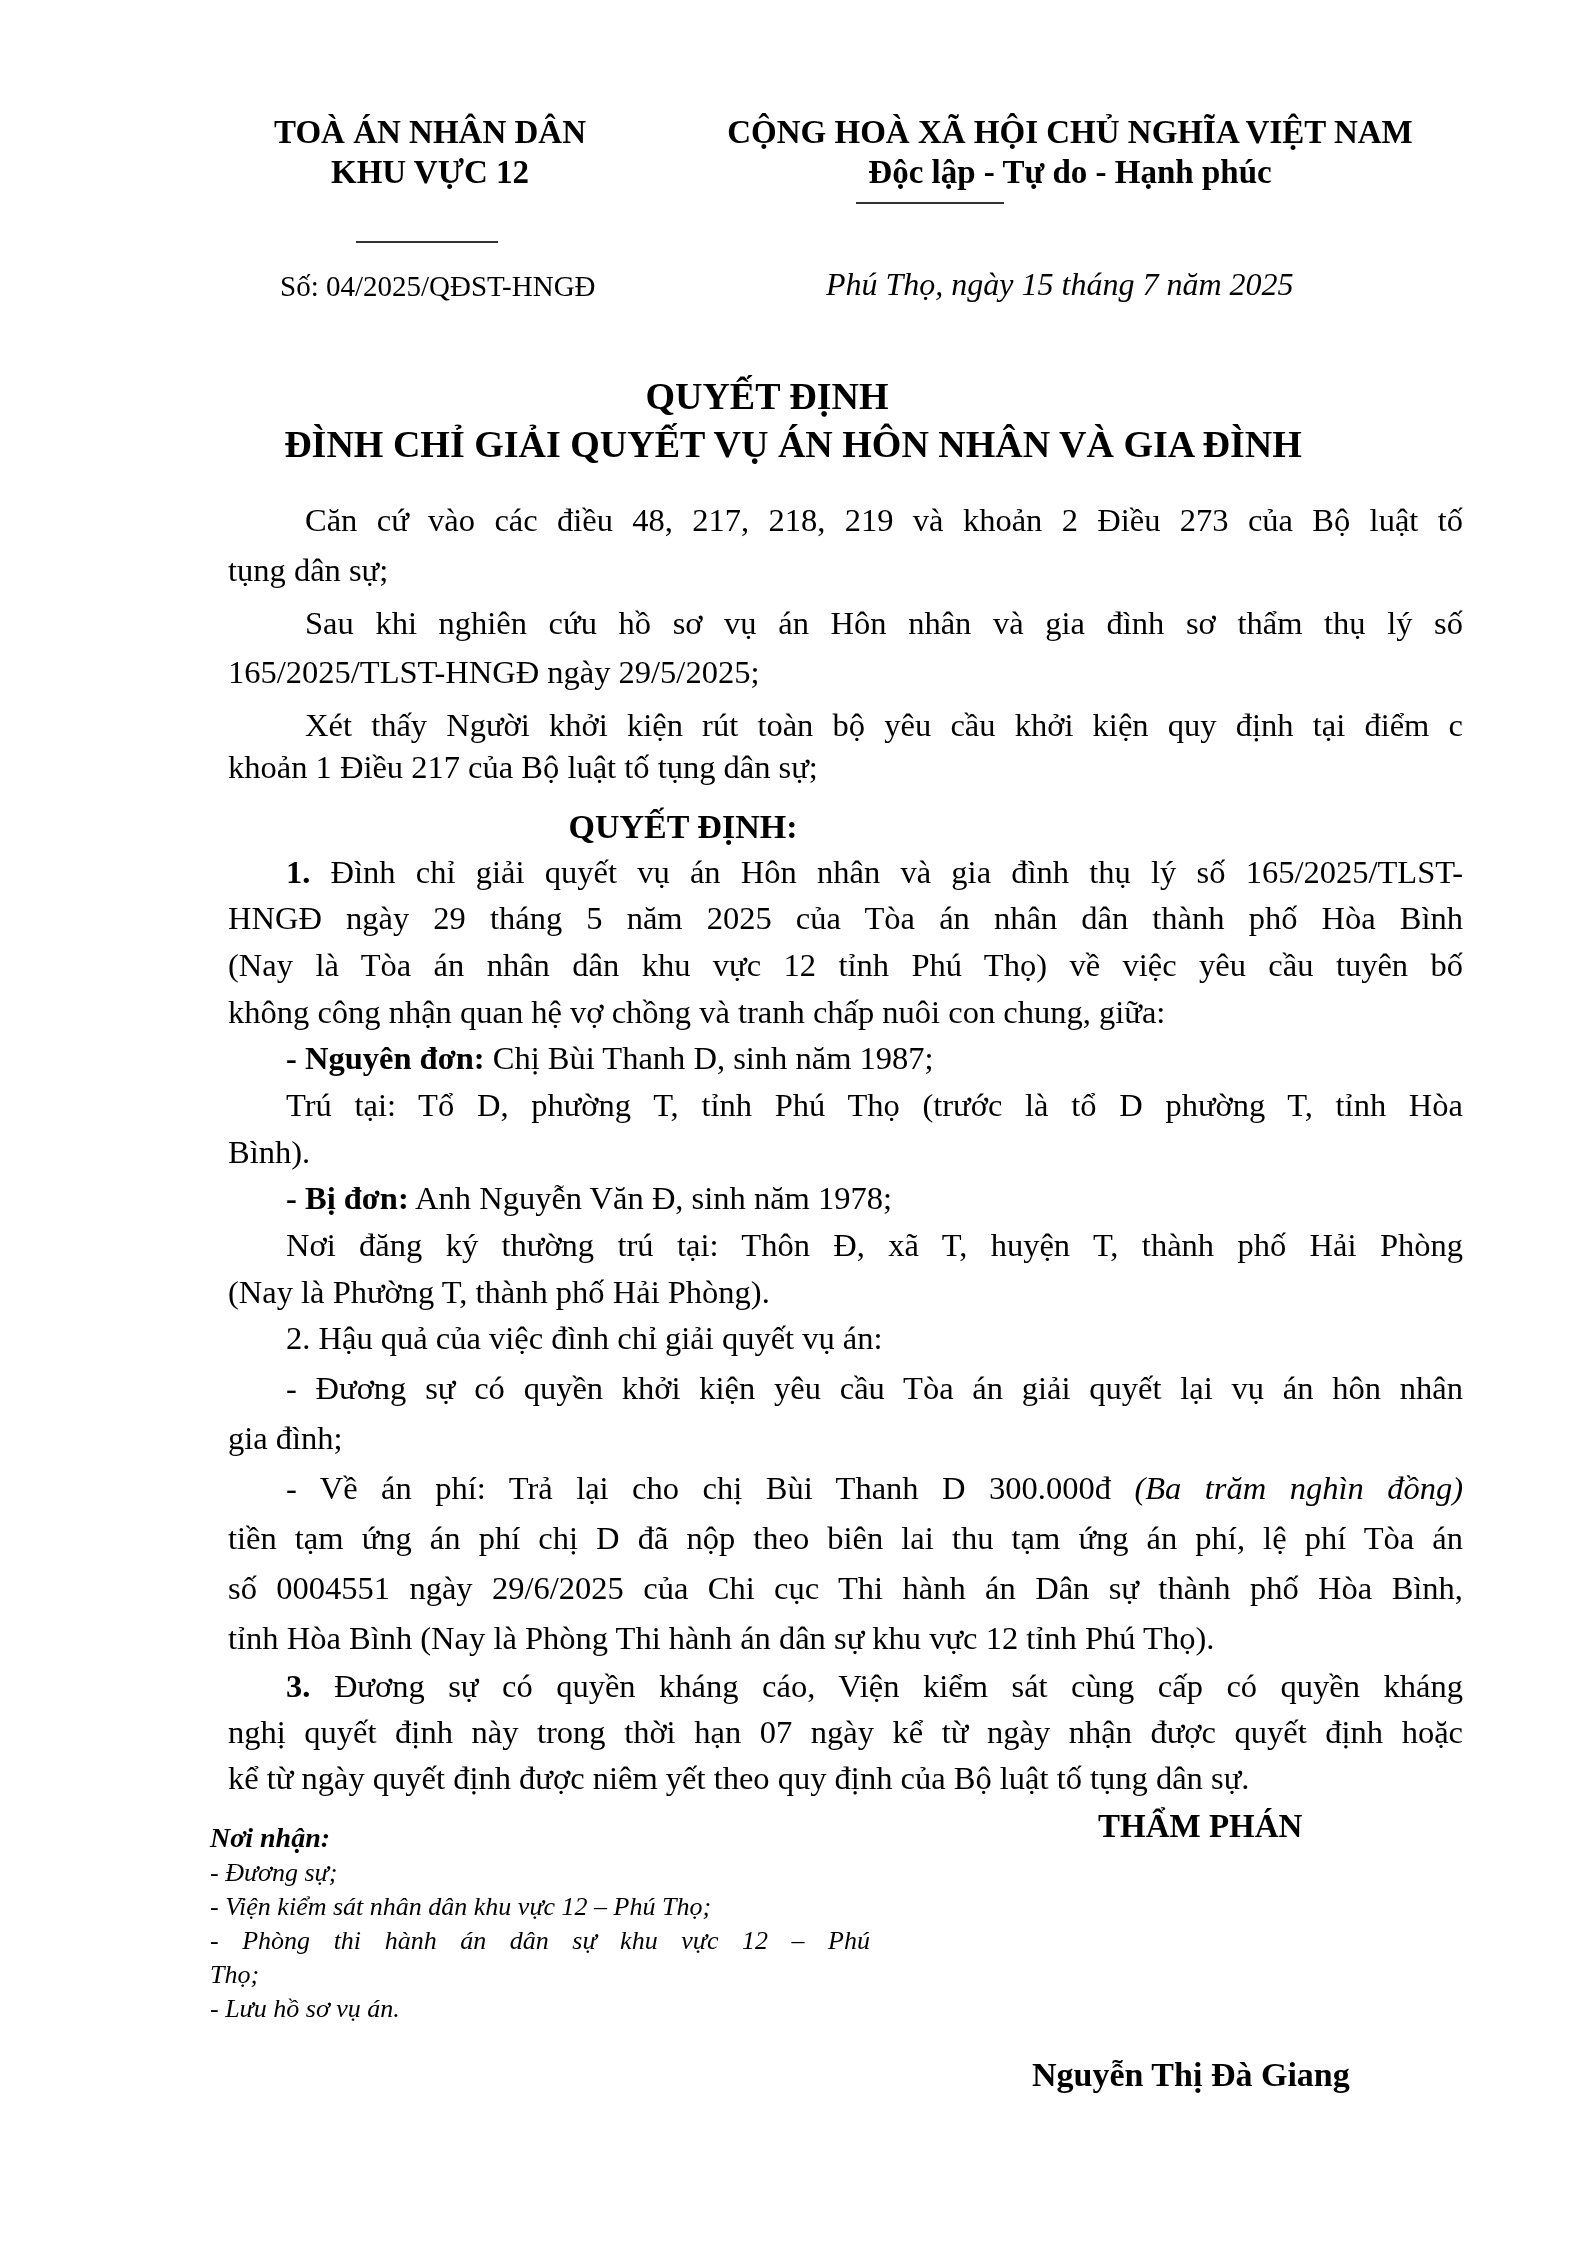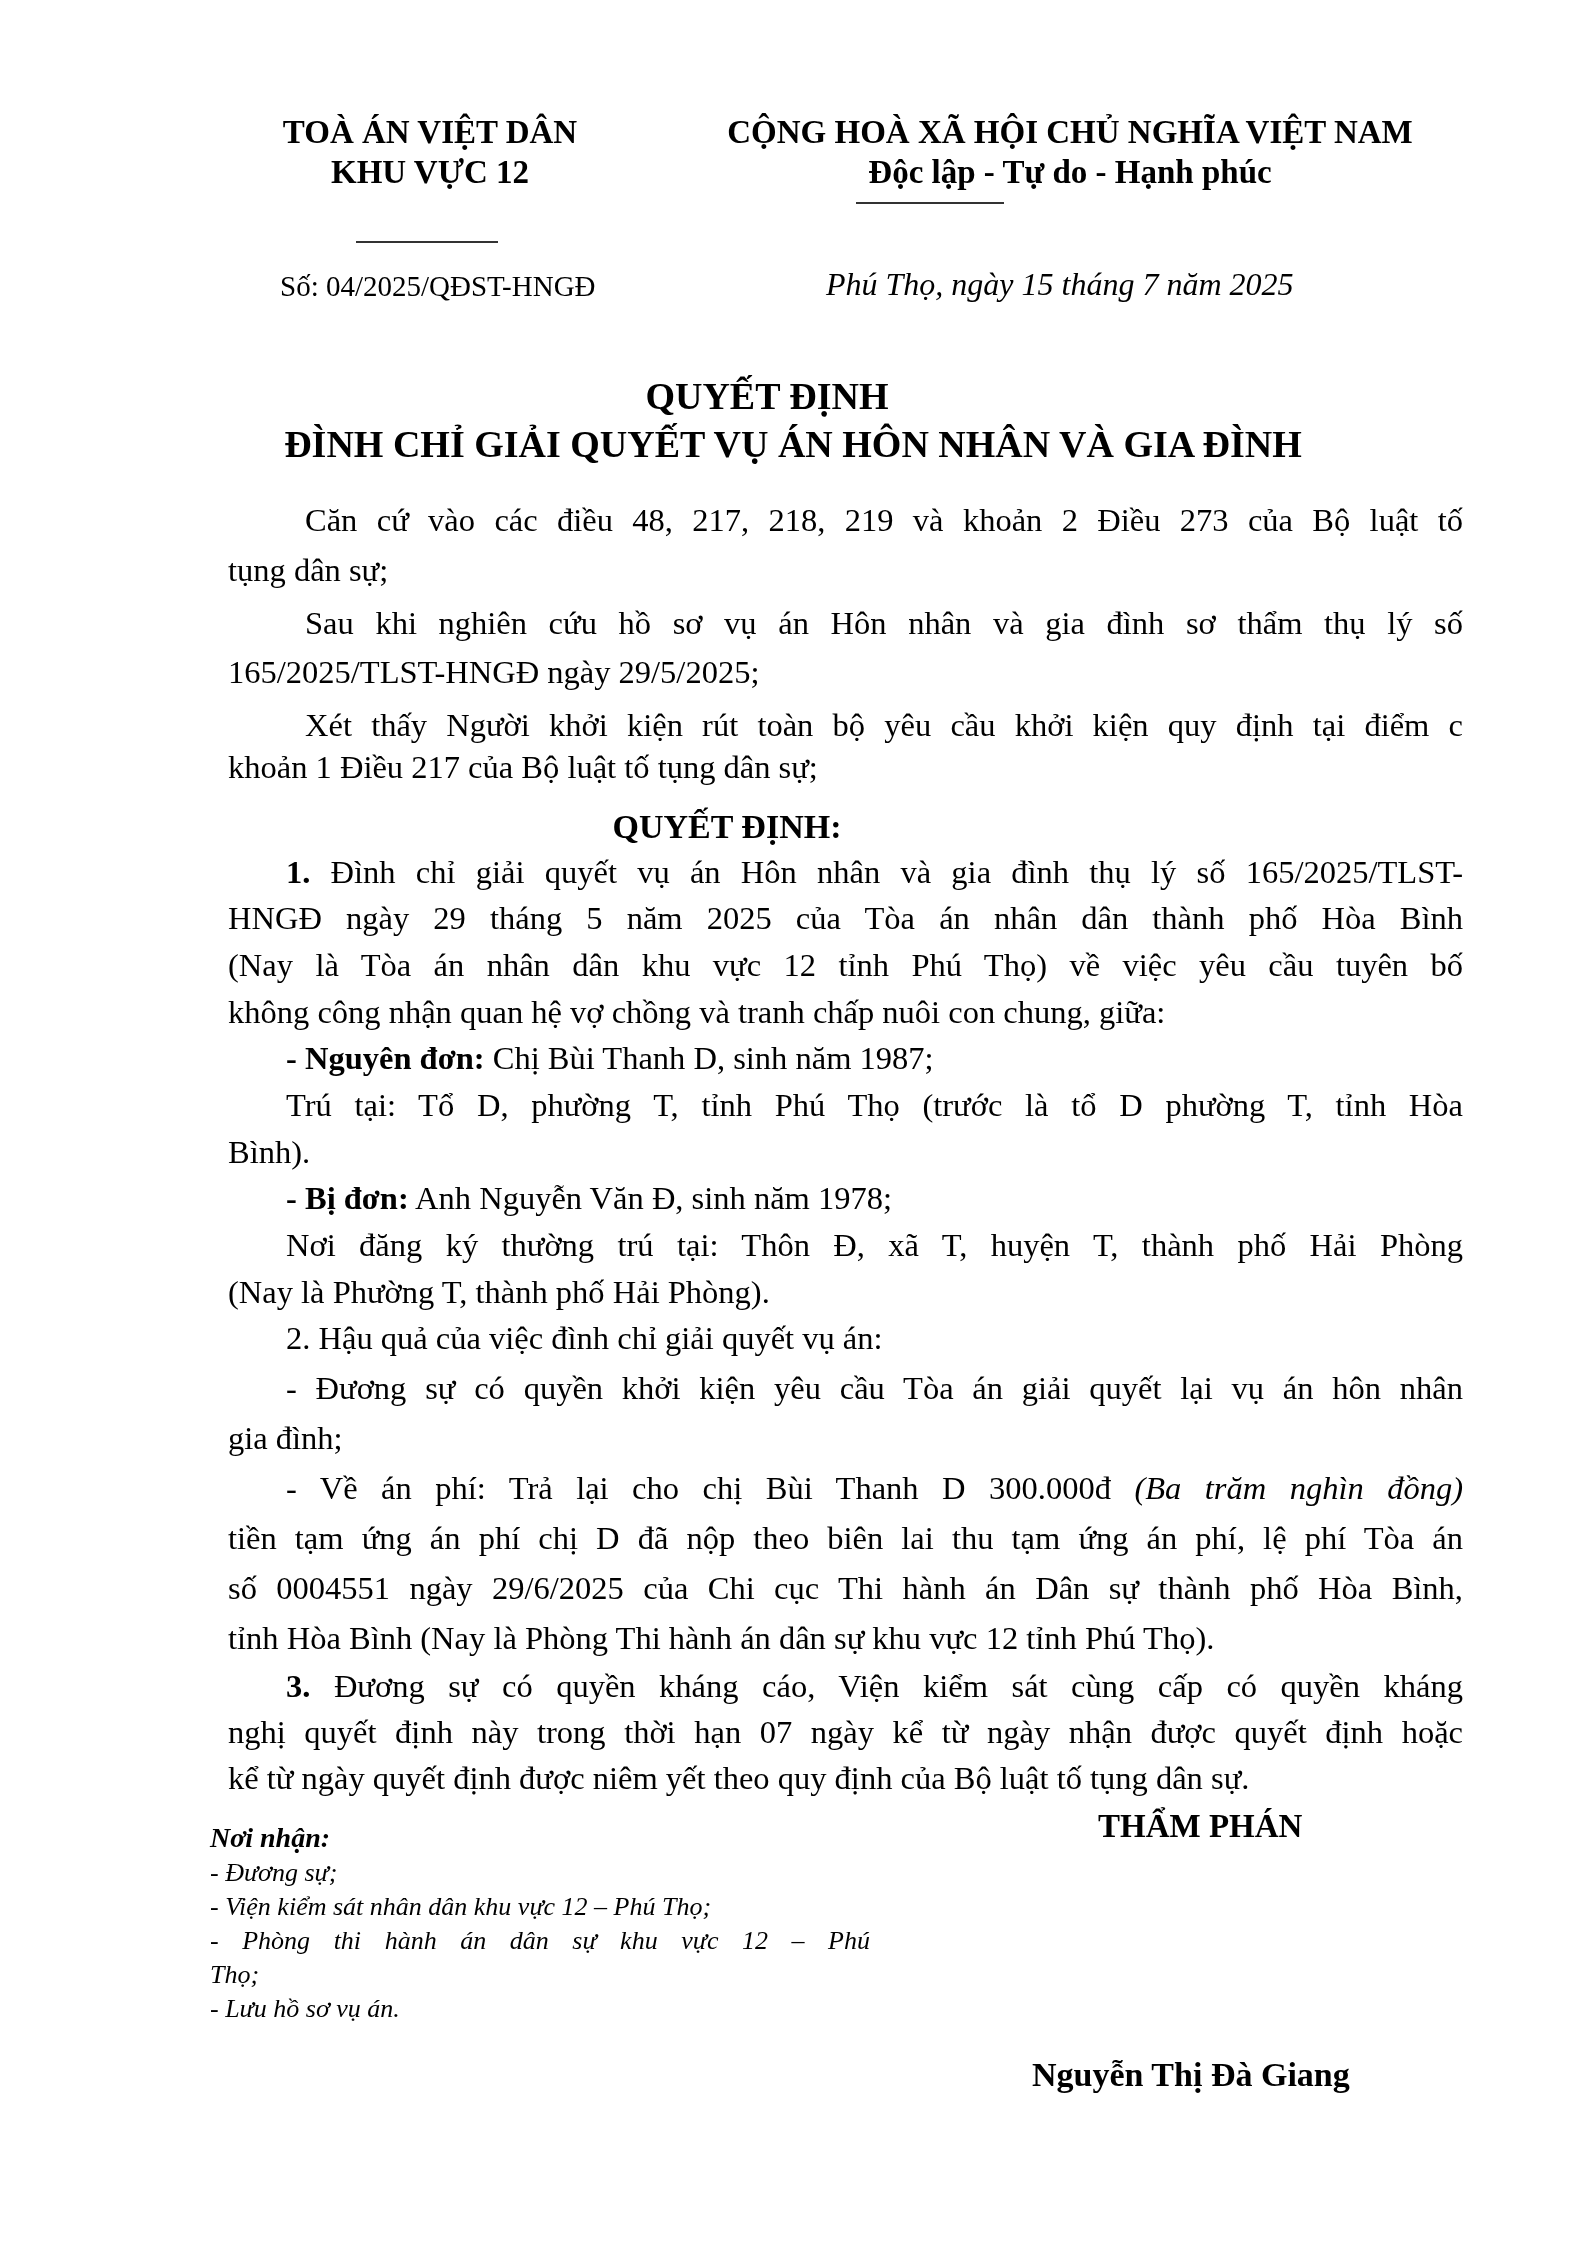--- a/index.html
+++ b/index.html
@@ -12,42 +12,42 @@
   .rule { position: absolute; height: 0; border-top: 2px solid #333; }
   .title { font-size: 38px; font-weight: bold; text-align: center; width: 1586px; left: 0; }
   .p { font-size: 32.5px; line-height: 40px; }
   .just { text-align: justify; text-align-last: justify; white-space: normal; }
   .recv { font-size: 26px; font-style: italic; line-height: 34px; }
 </style>
 </head>
 <body>
 
 <div class="abs hdr" style="left:230px; top:112px; width:400px;">
-  <div>TOÀ ÁN VIỆT DÂN</div>
+  <div>TOÀ ÁN NHÂN DÂN</div>
   <div>KHU VỰC 12</div>
 </div>
 <div class="rule" style="left:356px; width:142px; top:241px;"></div>
 <div class="abs" style="left:280px; top:270px; font-size:29px;">Số: 04/2025/QĐST-HNGĐ</div>
 
 <div class="abs hdr" style="left:690px; top:112px; width:760px;">CỘNG HOÀ XÃ HỘI CHỦ NGHĨA VIỆT NAM</div>
 <div class="abs hdr" style="left:690px; top:152px; width:760px;">Độc lập - Tự do - Hạnh phúc</div>
 <div class="rule" style="left:856px; width:148px; top:202px;"></div>
 <div class="abs i" style="left:826px; top:266px; font-size:32px;">Phú Thọ, ngày 15 tháng 7 năm 2025</div>
 
 <div class="abs title" style="top:374px; width:1586px; left:-26px;">QUYẾT ĐỊNH</div>
 <div class="abs title" style="top:422px; width:1586px; left:0;">ĐÌNH CHỈ GIẢI QUYẾT VỤ ÁN HÔN NHÂN VÀ GIA ĐÌNH</div>
 
 <div class="abs p just" style="left:305px; width:1158px; top:500px;">Căn cứ vào các điều 48, 217, 218, 219 và khoản 2 Điều 273 của Bộ luật tố</div>
 <div class="abs p" style="left:228px; top:550px;">tụng dân sự;</div>
 <div class="abs p just" style="left:305px; width:1158px; top:603px;">Sau khi nghiên cứu hồ sơ vụ án Hôn nhân và gia đình sơ thẩm thụ lý số</div>
 <div class="abs p" style="left:228px; top:652px;">165/2025/TLST-HNGĐ ngày 29/5/2025;</div>
 <div class="abs p just" style="left:305px; width:1158px; top:705px;">Xét thấy Người khởi kiện rút toàn bộ yêu cầu khởi kiện quy định tại điểm c</div>
 <div class="abs p" style="left:228px; top:747px;">khoản 1 Điều 217 của Bộ luật tố tụng dân sự;</div>
 
-<div class="abs b" style="left:0; width:1350px; text-align:center; top:808px; font-size:34px; padding-left:16px; box-sizing:border-box;margin-left:44px;">QUYẾT ĐỊNH:</div>
+<div class="abs b" style="left:0; width:1350px; text-align:center; top:808px; font-size:34px; padding-left:16px; box-sizing:border-box;">QUYẾT ĐỊNH:</div>
 
 <div class="abs p just" style="left:286px; width:1177px; top:852px;"><span class="b">1.</span> <span>Đình chỉ giải quyết vụ án Hôn nhân và gia đình thụ lý số 165/2025/TLST-</span></div>
 <div class="abs p just" style="left:228px; width:1235px; top:898px;">HNGĐ ngày 29 tháng 5 năm 2025 của Tòa án nhân dân thành phố Hòa Bình</div>
 <div class="abs p just" style="left:228px; width:1235px; top:945px;">(Nay là Tòa án nhân dân khu vực 12 tỉnh Phú Thọ) về việc yêu cầu tuyên bố</div>
 <div class="abs p" style="left:228px; top:992px;">không công nhận quan hệ vợ chồng và tranh chấp nuôi con chung, giữa:</div>
 
 <div class="abs p" style="left:286px; top:1038px;"><span class="b">- Nguyên đơn:</span><span> Chị Bùi Thanh D, sinh năm 1987;</span></div>
 <div class="abs p just" style="left:286px; width:1177px; top:1085px;">Trú tại: Tổ D, phường T, tỉnh Phú Thọ (trước là tổ D phường T, tỉnh Hòa</div>
 <div class="abs p" style="left:228px; top:1132px;">Bình).</div>
 

